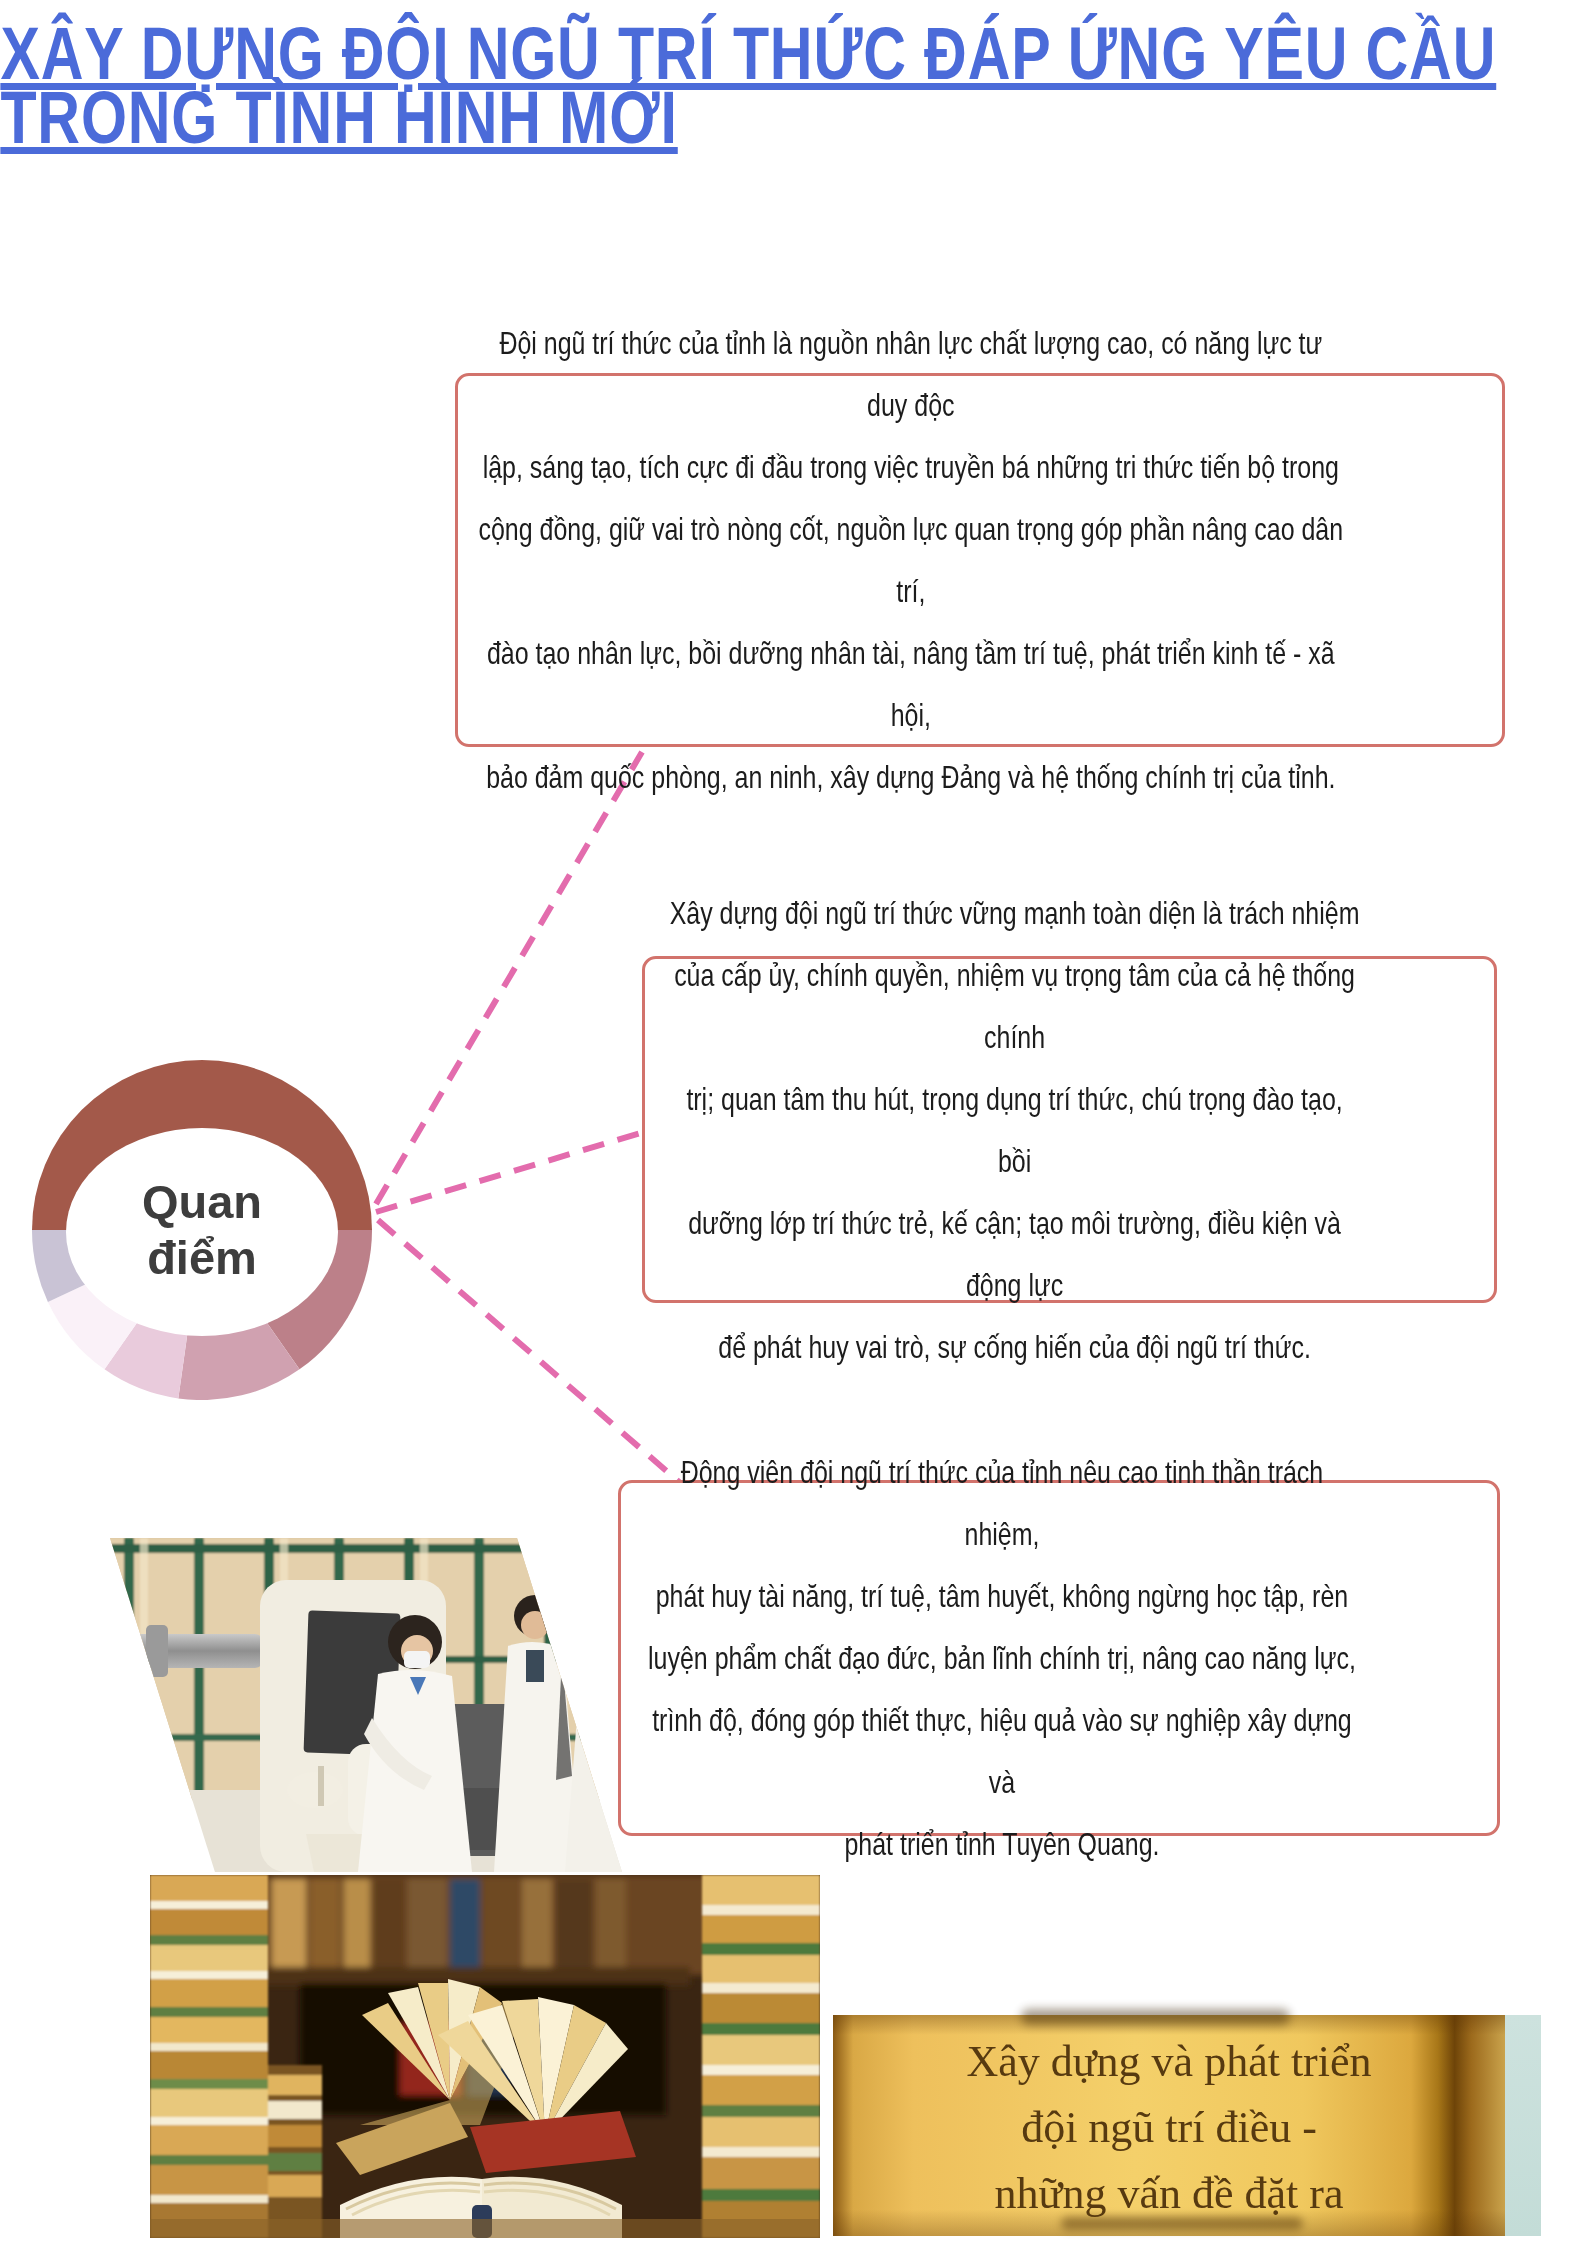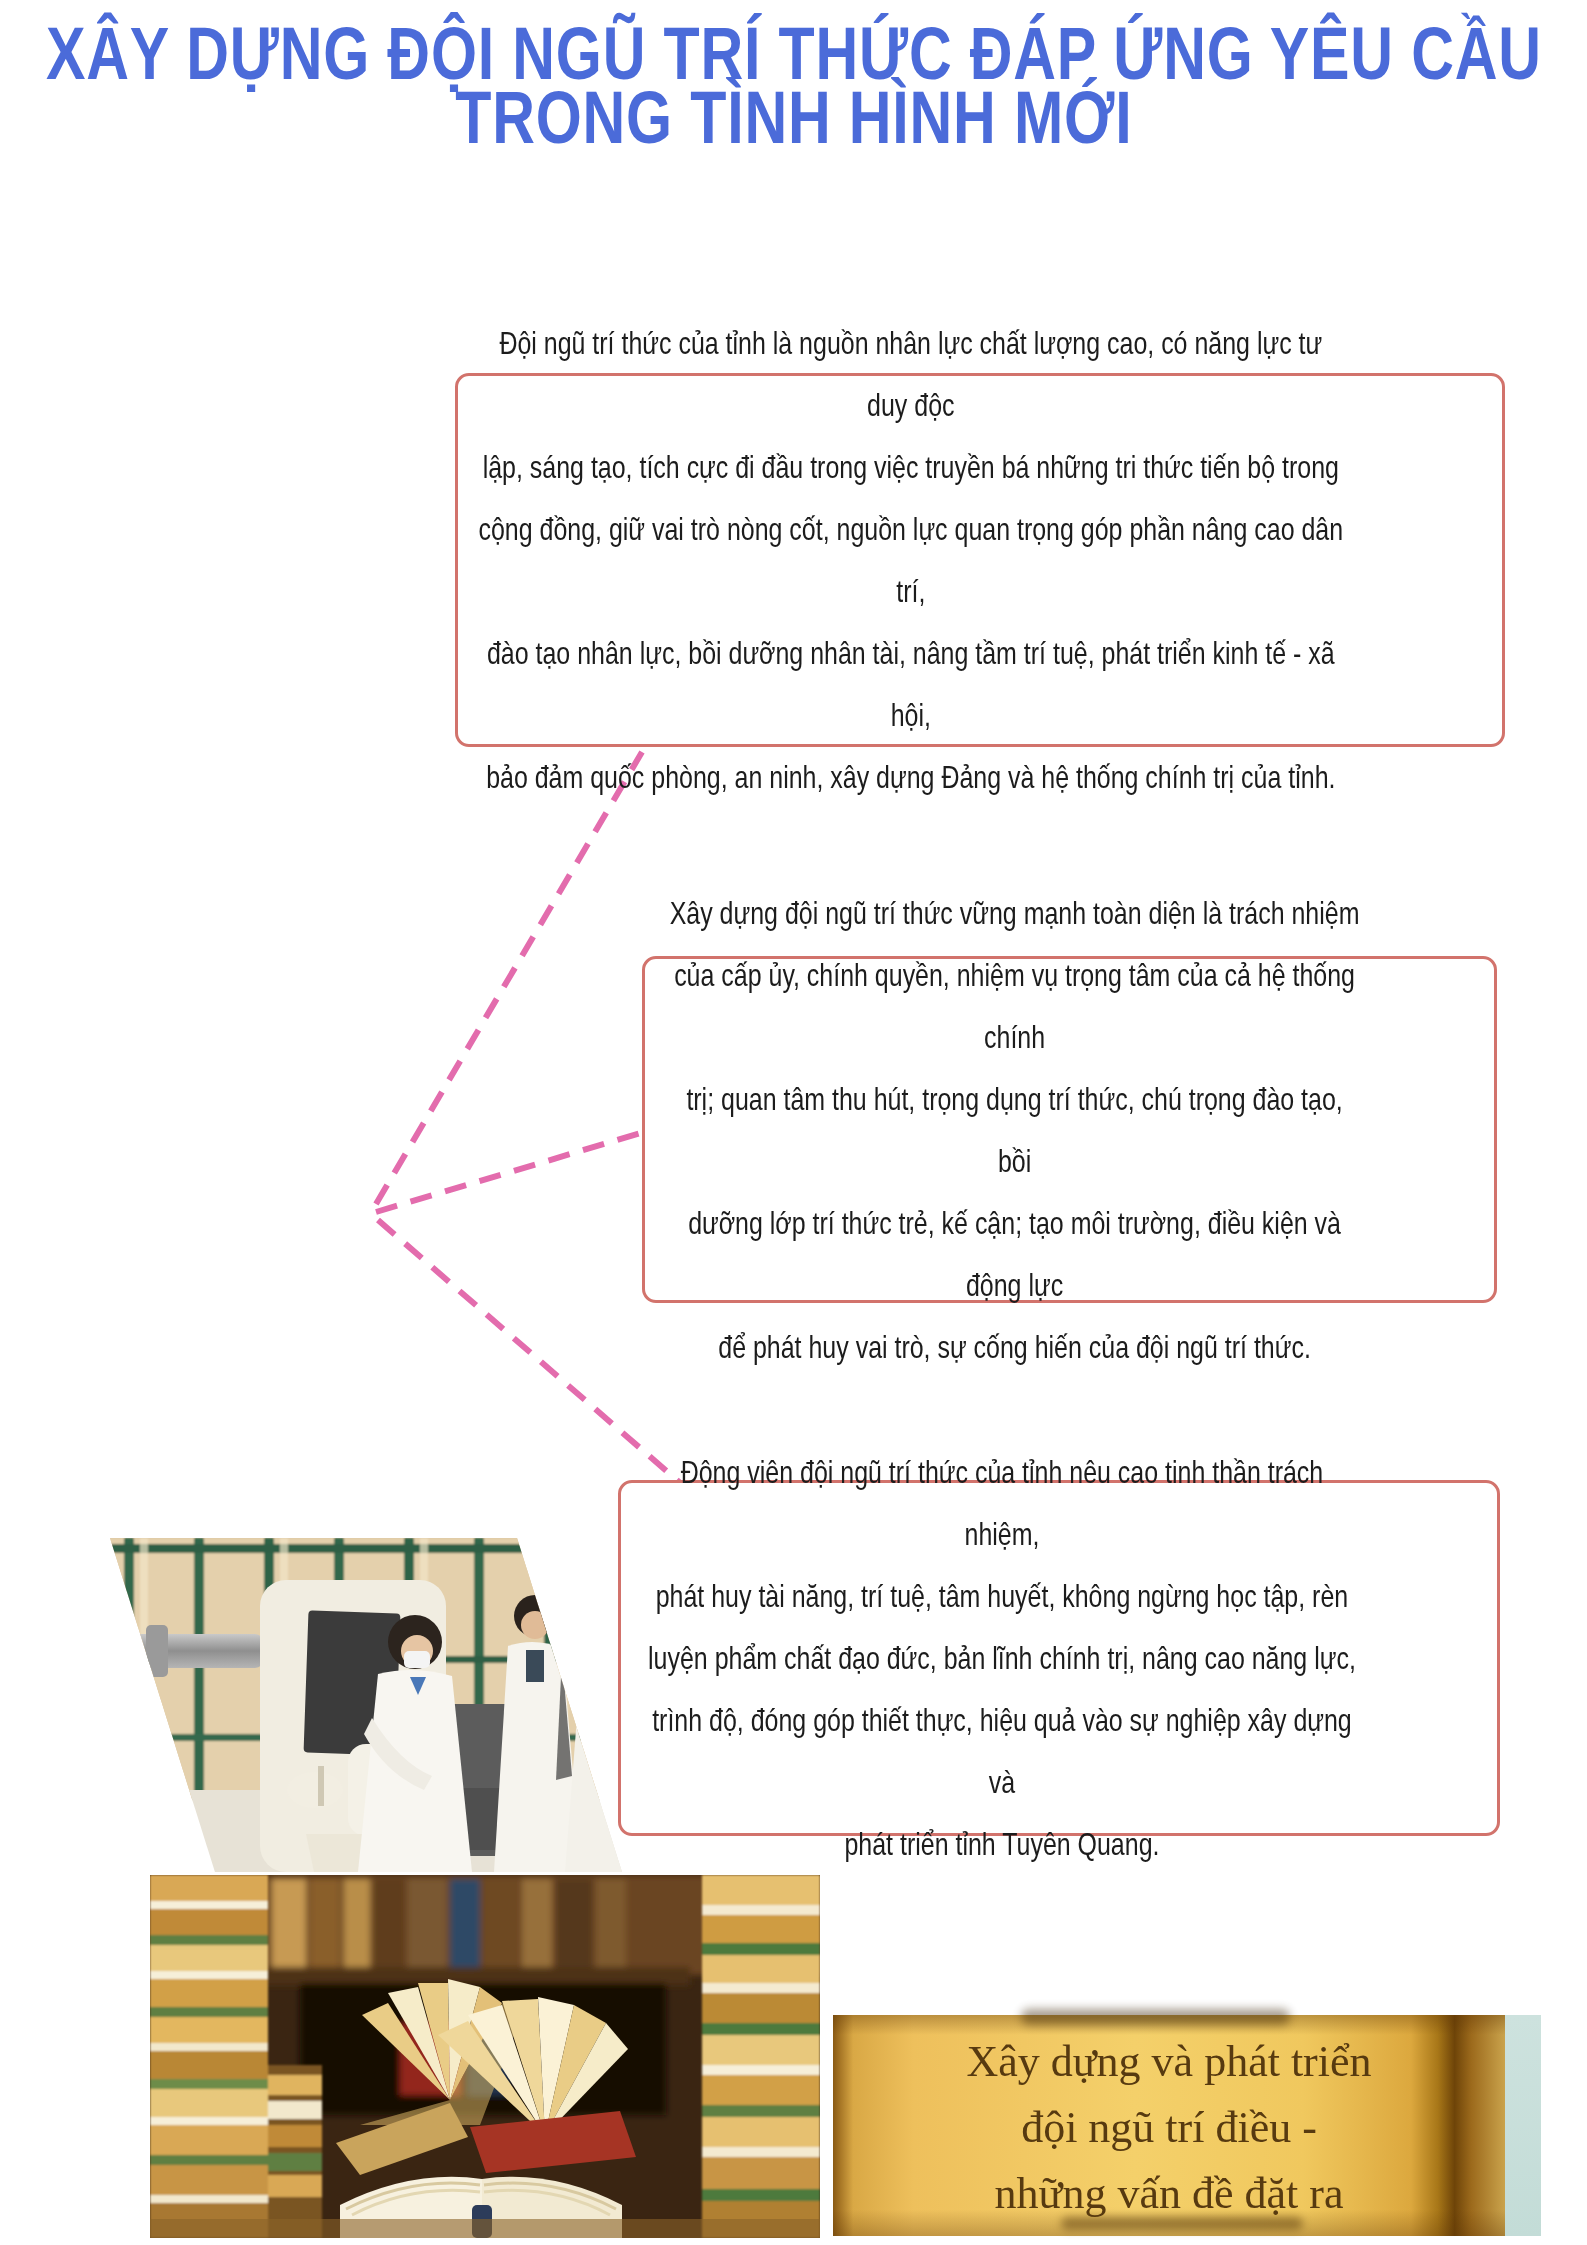--- a/index.html
+++ b/index.html
@@ -5,23 +5,24 @@
   html,body{margin:0;padding:0;background:#ffffff;}
   .page{
     position:relative;width:1587px;height:2245px;background:#ffffff;
     font-family:"Liberation Sans",sans-serif;overflow:hidden;
   }
   
   .cond80{width:125%;margin-left:-12.5%;transform:scaleX(.80);transform-origin:50% 0;}
   .cond78{width:128.2%;margin-left:-14.1%;transform:scaleX(.78);transform-origin:50% 50%;}
   
   .title{
-    position:absolute;left:0;top:22px;width:100%;text-align:center;
+    position:absolute;left:0;top:22px;width:100%;text-align:left;
     color:var(--title-blue);font-weight:bold;font-size:74px;line-height:64px;
     letter-spacing:1px;
+    text-decoration:underline;
   }
   .subtitle{
     position:absolute;left:0;top:122px;width:100%;text-align:center;
     color:#0d0d0d;font-size:44px;line-height:62px;white-space:pre-line;font-weight:normal;
   }
   
   .vbox{
     position:absolute;background:#fff;border:3px solid var(--box-border);
     border-radius:14px;display:flex;align-items:center;justify-content:center;
     z-index:3;box-sizing:border-box;padding:14px 34px;
@@ -115,20 +116,33 @@
 để phát huy vai trò, sự cống hiến của đội ngũ trí thức.</div>
   </div>
   <div class="vbox vbox3">
     <div class="btext cond78">Động viên đội ngũ trí thức của tỉnh nêu cao tinh thần trách nhiệm,
 phát huy tài năng, trí tuệ, tâm huyết, không ngừng học tập, rèn
 luyện phẩm chất đạo đức, bản lĩnh chính trị, nâng cao năng lực,
 trình độ, đóng góp thiết thực, hiệu quả vào sự nghiệp xây dựng và
 phát triển tỉnh Tuyên Quang.</div>
   </div>
 
+  <div class="hub">
+    <svg viewBox="-170 -170 340 340" width="340" height="340">
+      <path class="seg-brown" d="M0 0 L-170 0 A170 170 0 0 1 170 0 Z"></path>
+      <path class="seg-rose" d="M0 0 L170 0 A170 170 0 0 1 97.5 139.3 Z"></path>
+      <path class="seg-dusty" d="M0 0 L97.5 139.3 A170 170 0 0 1 -23.7 168.4 Z"></path>
+      <path class="seg-light" d="M0 0 L-23.7 168.4 A170 170 0 0 1 -97.5 139.3 Z"></path>
+      <path class="seg-pale" d="M0 0 L-97.5 139.3 A170 170 0 0 1 -154.1 71.9 Z"></path>
+      <path class="seg-lav" d="M0 0 L-154.1 71.9 A170 170 0 0 1 -170 0 Z"></path>
+      <ellipse cx="0" cy="2" rx="136" ry="104" fill="#ffffff"></ellipse>
+    </svg>
+    <div class="hub-label">Quan
+điểm</div>
+  </div>
 
   <svg class="lab-photo" viewBox="0 0 512 334">
     <defs>
       <linearGradient id="metal" x1="0" y1="0" x2="0" y2="1">
         <stop offset="0" stop-color="#c9c9c9"></stop>
           <stop offset=".5" stop-color="#8f8f8f"></stop>
           <stop offset="1" stop-color="#b5b5b5"></stop>
       </linearGradient>
       <filter id="soft">
           <feGaussianBlur stdDeviation="1.2"></feGaussianBlur>

